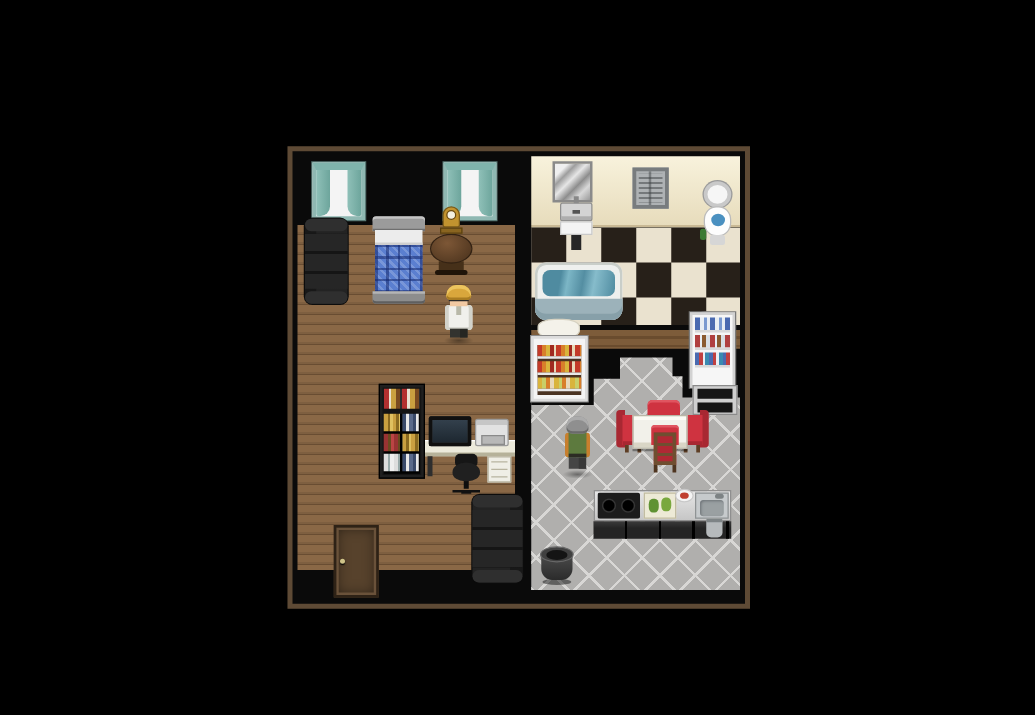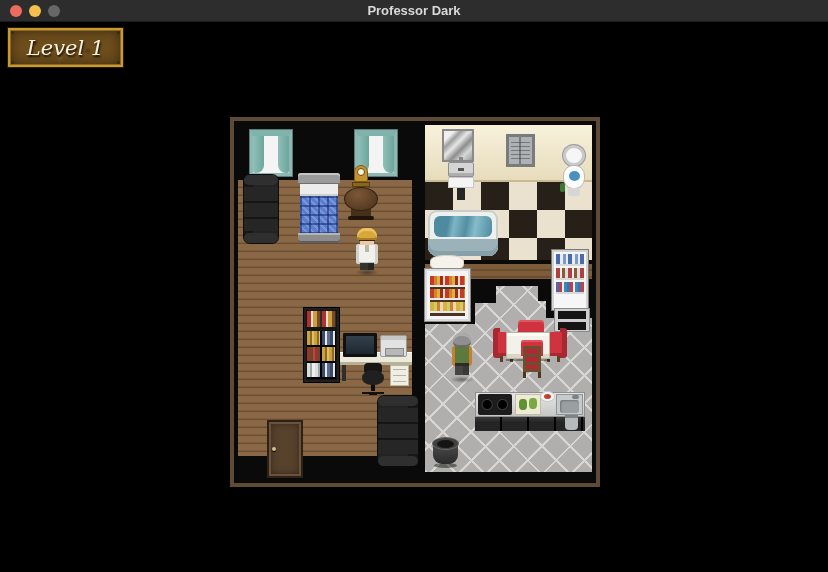--- a/index.html
+++ b/index.html
@@ -266,32 +266,21 @@
       box-shadow:inset 0 -3px 0 #3e5528; }
   .oldman .belt { left:8px; top:30px; width:14px; height:3px; background:#2c2c24; }
   .oldman .legs { left:8px; top:33px; width:14px; height:9px; background:#454545;
       box-shadow:inset -6px 0 0 #383838; }
 </style>
 </head>
 <body>
 
 <div class="window">
 
-  <div class="titlebar">
-    <div class="lights">
-      <span class="light red"></span>
-      <span class="light yellow"></span>
-      <span class="light gray"></span>
-    </div>
-    <div class="title">Professor Dark</div>
-  </div>
-
-  <div class="level-badge">
-    <span>Level 1</span>
-  </div>
+
 
   <div class="map">
 
     <div class="wall-gray"></div>
     <div class="wood-floor"></div>
     <div class="wall-cream"></div>
     <div class="checker-floor"></div>
     <div class="kitchen-floor"></div>
     <div class="nook n1"></div>
     <div class="nook n2"></div>

